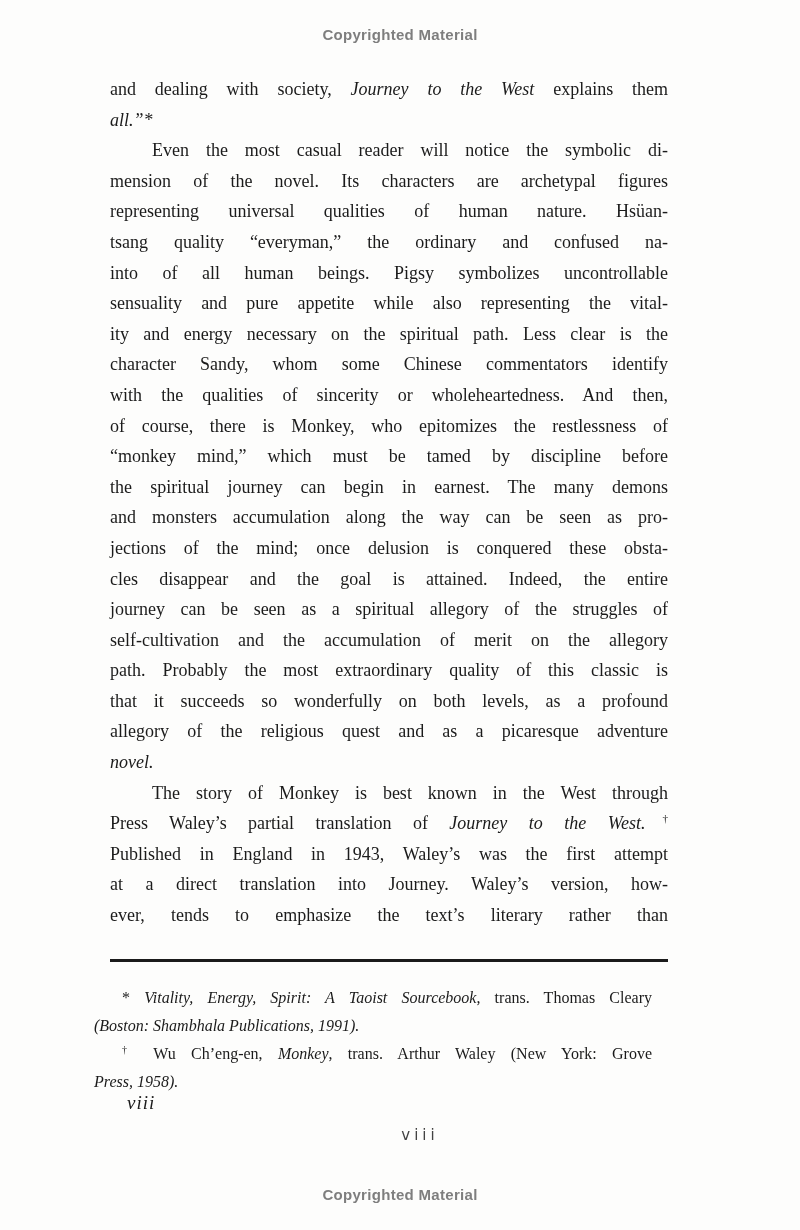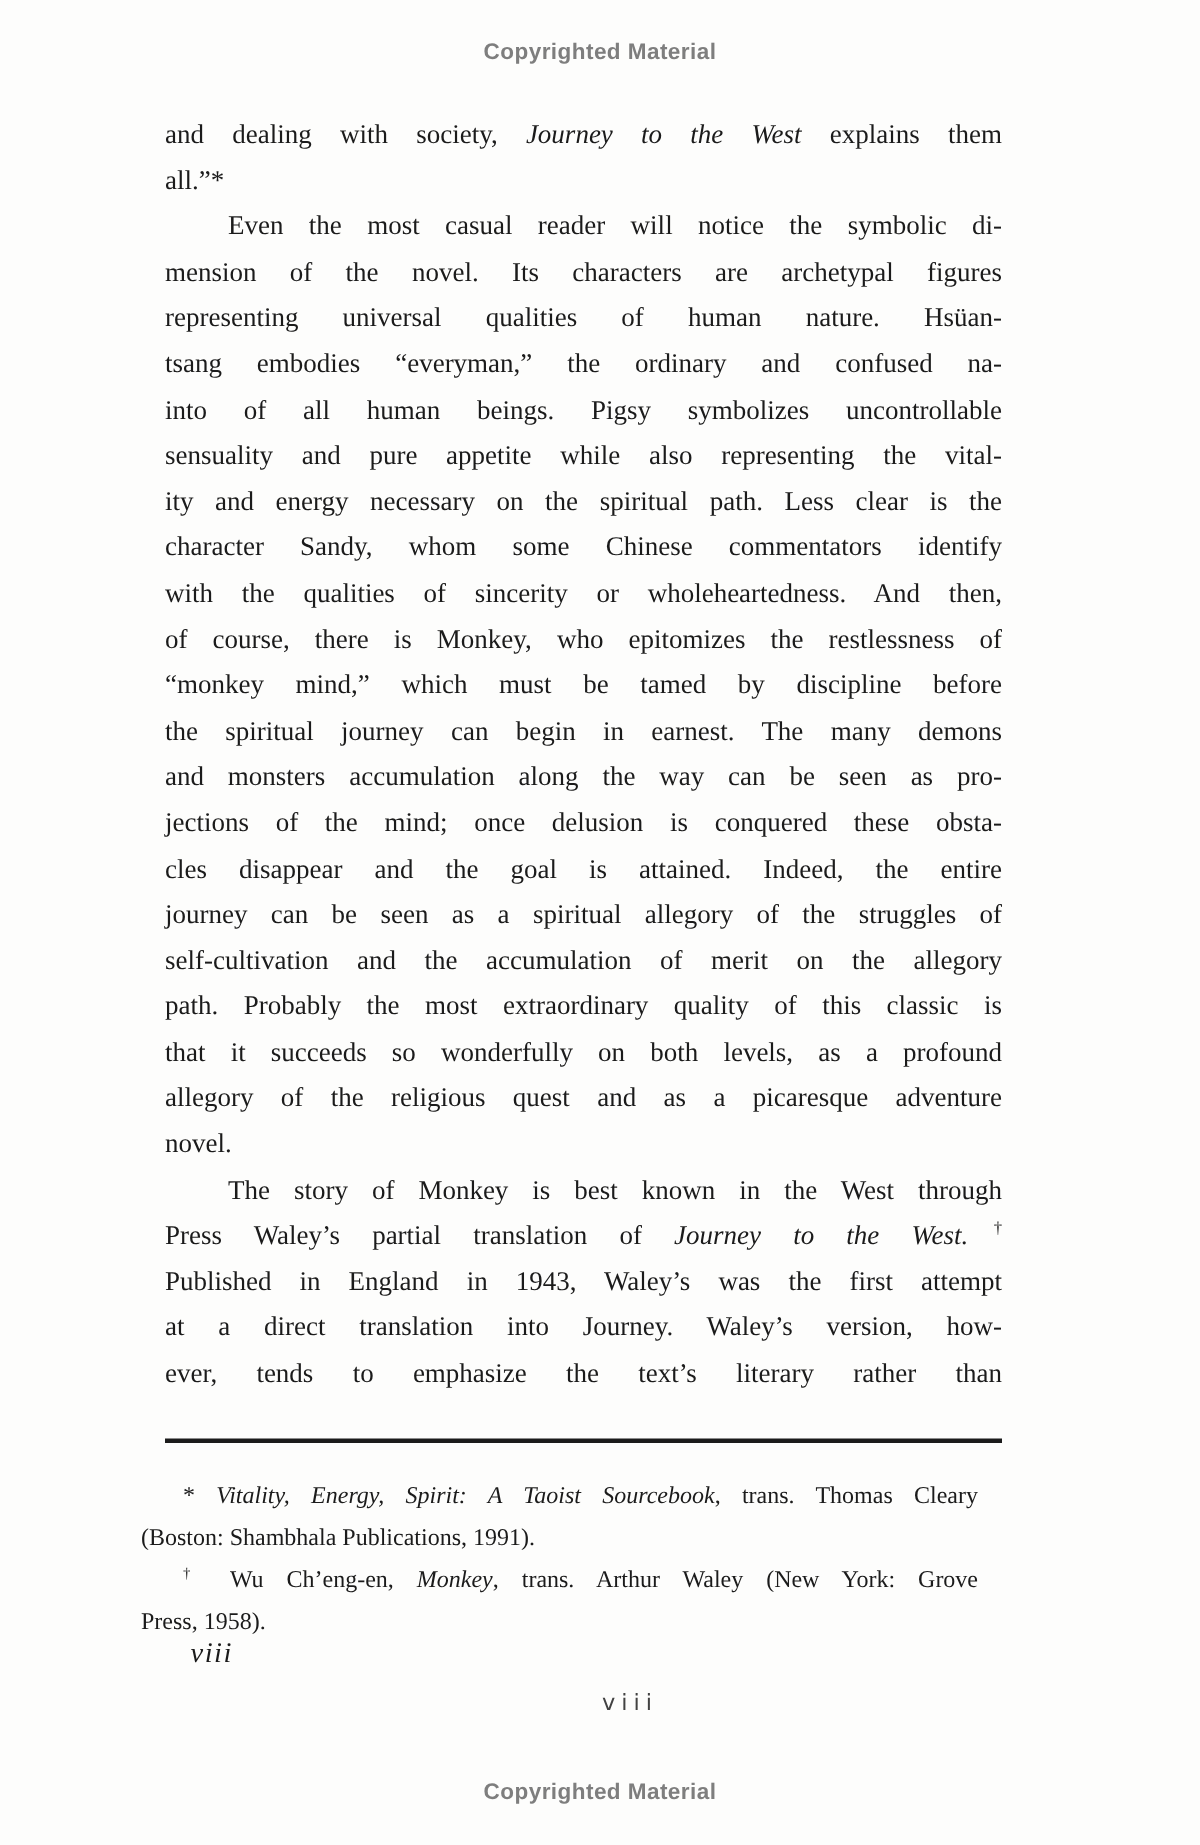--- a/index.html
+++ b/index.html
@@ -20,21 +20,21 @@
   .banner.bottom{top:1186px;}
   .text-block{
     position:absolute;left:110px;top:74px;width:558px;
     font-size:18px;line-height:30.6px;
   }
   .fn-block{
     position:absolute;left:94px;top:984px;width:558px;
     font-size:16px;line-height:28px;
   }
   .line{text-align:justify;text-align-last:justify;-moz-text-align-last:justify;}
-  .line.rag{text-align:left;text-align-last:left;-moz-text-align-last:left;}
+  .line.rag{text-align:left;text-align-last:left;font-style:italic;-moz-text-align-last:left;}
   .text-block .line.indent{text-indent:42px;}
   .fn-block .line.indent{text-indent:28px;}
   .it{font-style:italic;}
   .sup{font-size:0.62em;vertical-align:super;line-height:0;}
   .rule{
     position:absolute;left:110px;top:959px;width:558px;height:3px;
     background:var(--rule);
   }
   .page-num{
     position:absolute;left:127px;top:1092px;
@@ -51,21 +51,21 @@
 
 <div class="page">
   <div class="banner top">Copyrighted Material</div>
 
   <div class="text-block">
       <div class="line"><span>and dealing with society, </span><span class="it">Journey to the West</span><span> explains them</span></div>
       <div class="line rag"><span>all.”*</span></div>
       <div class="line indent"><span>Even the most casual reader will notice the symbolic di-</span></div>
       <div class="line"><span>mension of the novel. Its characters are archetypal figures</span></div>
       <div class="line"><span>representing universal qualities of human nature. Hsüan-</span></div>
-      <div class="line"><span>tsang embodies “everyman,” the ordinary and confused na-</span></div>
+      <div class="line"><span>tsang quality “everyman,” the ordinary and confused na-</span></div>
       <div class="line"><span>into of all human beings. Pigsy symbolizes uncontrollable</span></div>
       <div class="line"><span>sensuality and pure appetite while also representing the vital-</span></div>
       <div class="line"><span>ity and energy necessary on the spiritual path. Less clear is the</span></div>
       <div class="line"><span>character Sandy, whom some Chinese commentators identify</span></div>
       <div class="line"><span>with the qualities of sincerity or wholeheartedness. And then,</span></div>
       <div class="line"><span>of course, there is Monkey, who epitomizes the restlessness of</span></div>
       <div class="line"><span>“monkey mind,” which must be tamed by discipline before</span></div>
       <div class="line"><span>the spiritual journey can begin in earnest. The many demons</span></div>
       <div class="line"><span>and monsters accumulation along the way can be seen as pro-</span></div>
       <div class="line"><span>jections of the mind; once delusion is conquered these obsta-</span></div>

